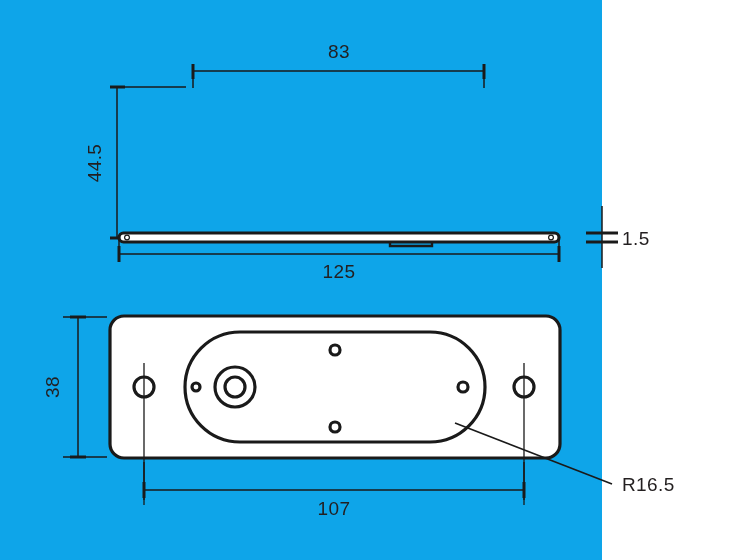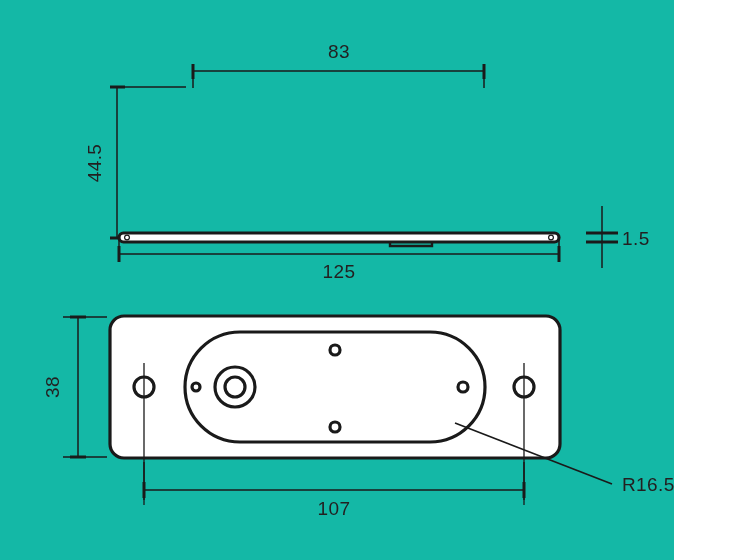--- a/index.html
+++ b/index.html
@@ -8,23 +8,23 @@
     background: #ffffff;
   }
   body {
     width: 750px;
     height: 560px;
     font-family: "Liberation Sans", sans-serif;
     overflow: hidden;
   }
   #drawing-root {
     position: relative;
-    width: 674px;
+    width: 602px;
     height: 560px;
-    background: #14b8a6;
+    background: #0ea5e9;
   }
   svg.drawing {
     display: block;
     width: 750px;
     height: 560px;
   }
   .ln {
     stroke: #1a1a1a;
     fill: none;
     stroke-linecap: butt;

